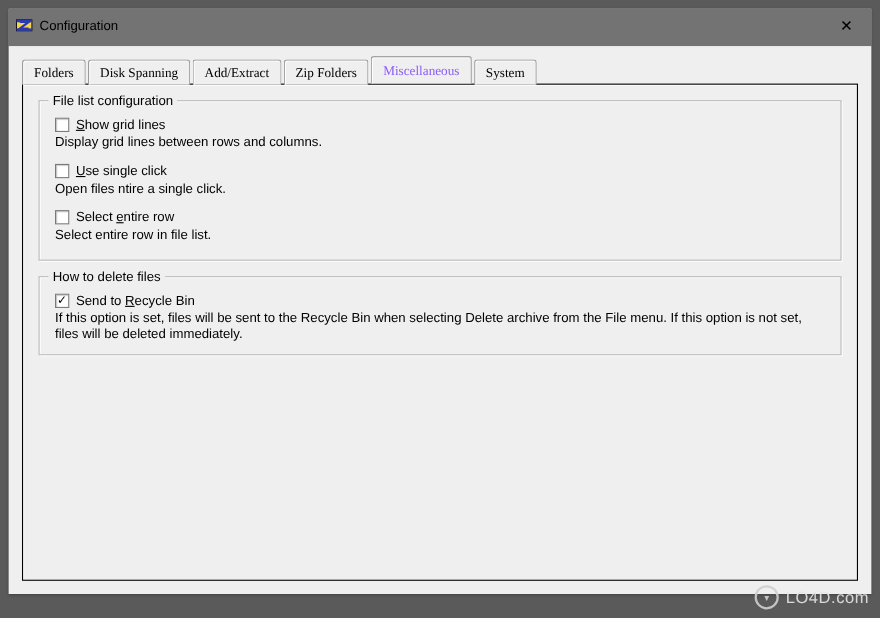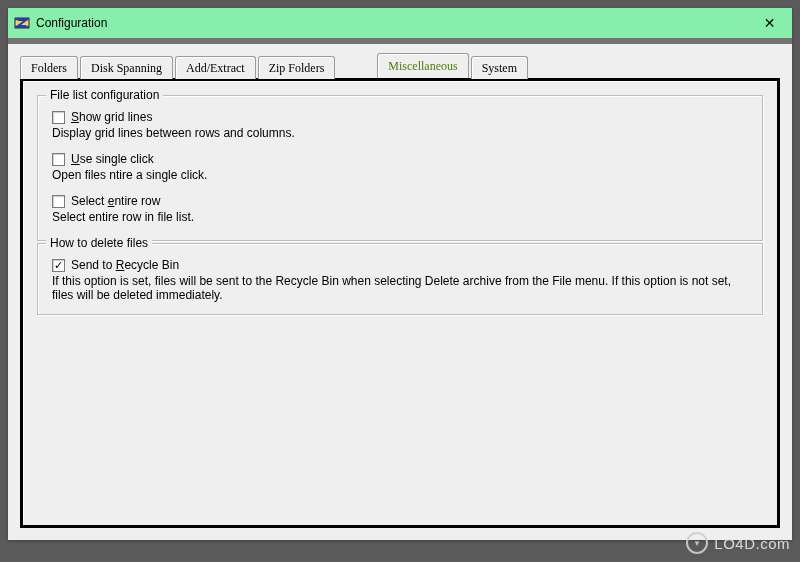--- a/index.html
+++ b/index.html
@@ -23,22 +23,22 @@
     top: 8px;
     width: 784px;
     height: 532px;
     background: #fff;
     box-shadow: 0 1px 3px rgba(0,0,0,0.3);
     display: flex;
     flex-direction: column;
   }
   .titlebar {
     height: 30px;
-    background: #86efac;
-    border-bottom: 6px solid #737373;
+    background: #737373;
+    border-bottom: 4px solid #737373;
     display: flex;
     align-items: center;
     padding: 0 0 0 6px;
   }
   .titlebar .icon {
     width: 16px;
     height: 16px;
     margin-right: 6px;
     flex: 0 0 auto;
   }
@@ -121,37 +121,36 @@
     box-shadow: inset 1px 1px 0 #fff;
     margin-right: 2px;
     font-size: 12px;
     color: #000;
     cursor: default;
     top: 1px;
     font-family: Liberation Serif, serif;
   }
   .tab.active {
     background: #efefef;
-    color: #4d7c0f;
+    color: #8b5cf6;
     top: 0;
     padding-top: 5px;
     padding-bottom: 4px;
     z-index: 3;
-    margin-left: 40px;
   }
   .tabpanel {
-    border: 3px solid #000000;
+    border: 1px solid #000000;
     box-shadow: inset 1px 1px 0 #fff;
     background: #efefef;
     flex: 1 1 auto;
     padding: 14px 14px 12px 14px;
     box-sizing: border-box;
     display: flex;
     flex-direction: column;
-    gap: 2px;
+    gap: 14px;
   }
 
   
   .group {
     border: 1px solid #bdbdbd;
     box-shadow: inset 1px 1px 0 #fff, 1px 1px 0 #fff;
     position: relative;
     padding: 14px 14px 12px 14px;
   }
   .group .legend {

